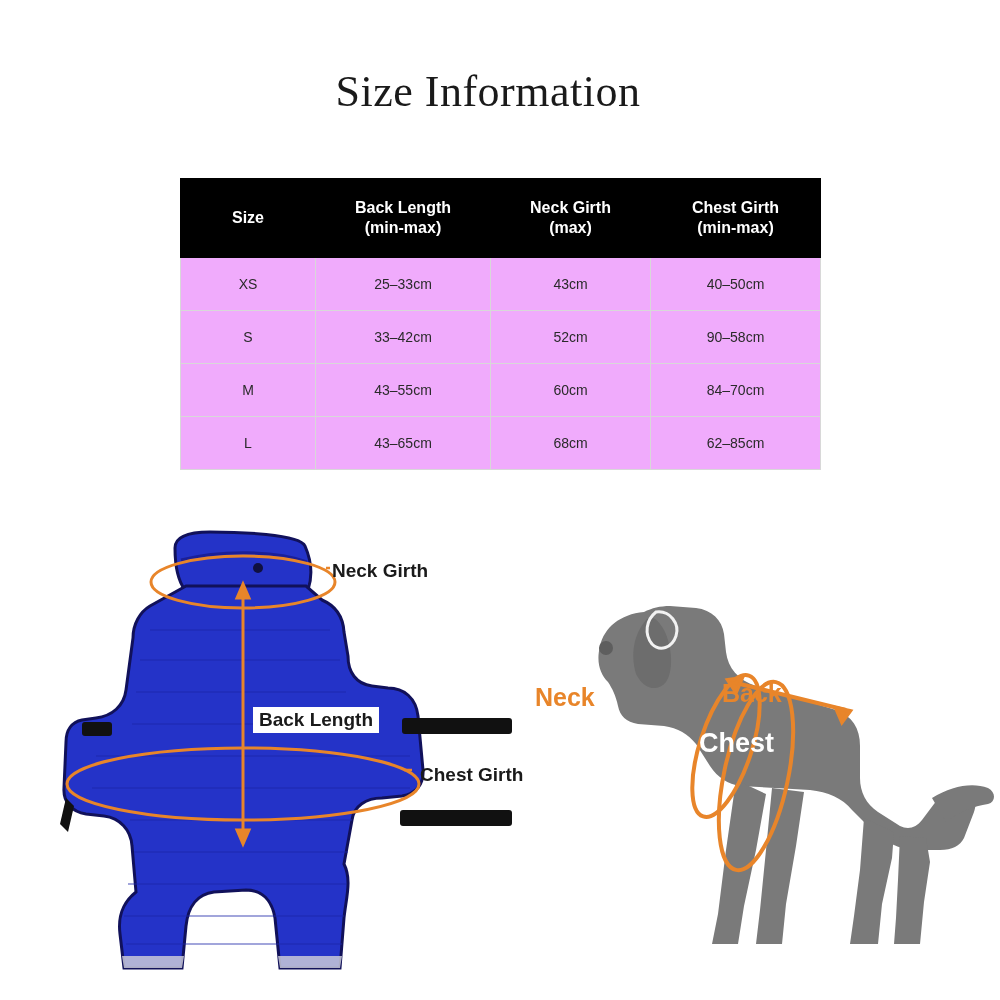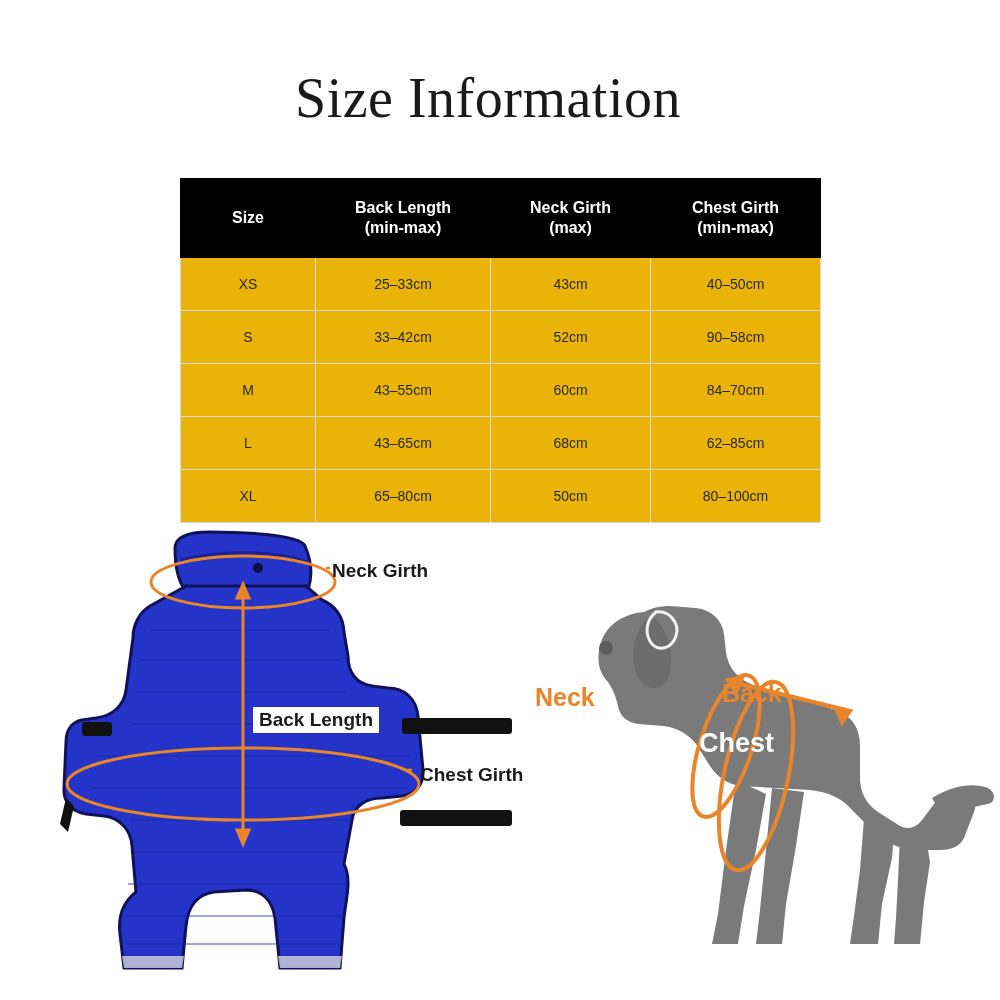--- a/index.html
+++ b/index.html
@@ -16,21 +16,21 @@
   }
 
   
   .page-title {
     position: absolute;
     top: 66px;
     left: 0;
     width: 976px;
     text-align: center;
     font-family: "Liberation Serif", serif;
-    font-size: 56px;
+    font-size: 44px;
     color: #1a1a1a;
     letter-spacing: 0.5px;
   }
 
   
   .size-table {
     position: absolute;
     top: 168px;
     left: 180px;
     width: 640px;
@@ -54,21 +54,21 @@
     border: 1px solid #000000;
     line-height: 1.25;
     padding: 0 4px;
   }
   .size-table thead th .sub {
     display: block;
     font-weight: bold;
   }
   .size-table tbody td {
     height: 50px;
-    background: #eab308;
+    background: #f0abfc;
   }
   .size-table col.c-size { width: 135px; }
   .size-table col.c-back { width: 175px; }
   .size-table col.c-neck { width: 160px; }
   .size-table col.c-chest { width: 170px; }
 
   
   .illustration {
     position: absolute;
     top: 520px;
@@ -157,26 +157,20 @@
       <td>M</td>
       <td>43–55cm</td>
       <td>60cm</td>
       <td>84–70cm</td>
     </tr>
     <tr>
       <td>L</td>
       <td>43–65cm</td>
       <td>68cm</td>
       <td>62–85cm</td>
-    </tr>
-    <tr>
-      <td>XL</td>
-      <td>65–80cm</td>
-      <td>50cm</td>
-      <td>80–100cm</td>
     </tr>
   </tbody>
 </table>
 
 <div class="illustration">
 
   <svg width="560" height="480" viewBox="0 0 560 480" style="position:absolute;left:0;top:0;">
 
     <g>
       <path d="M175,28

